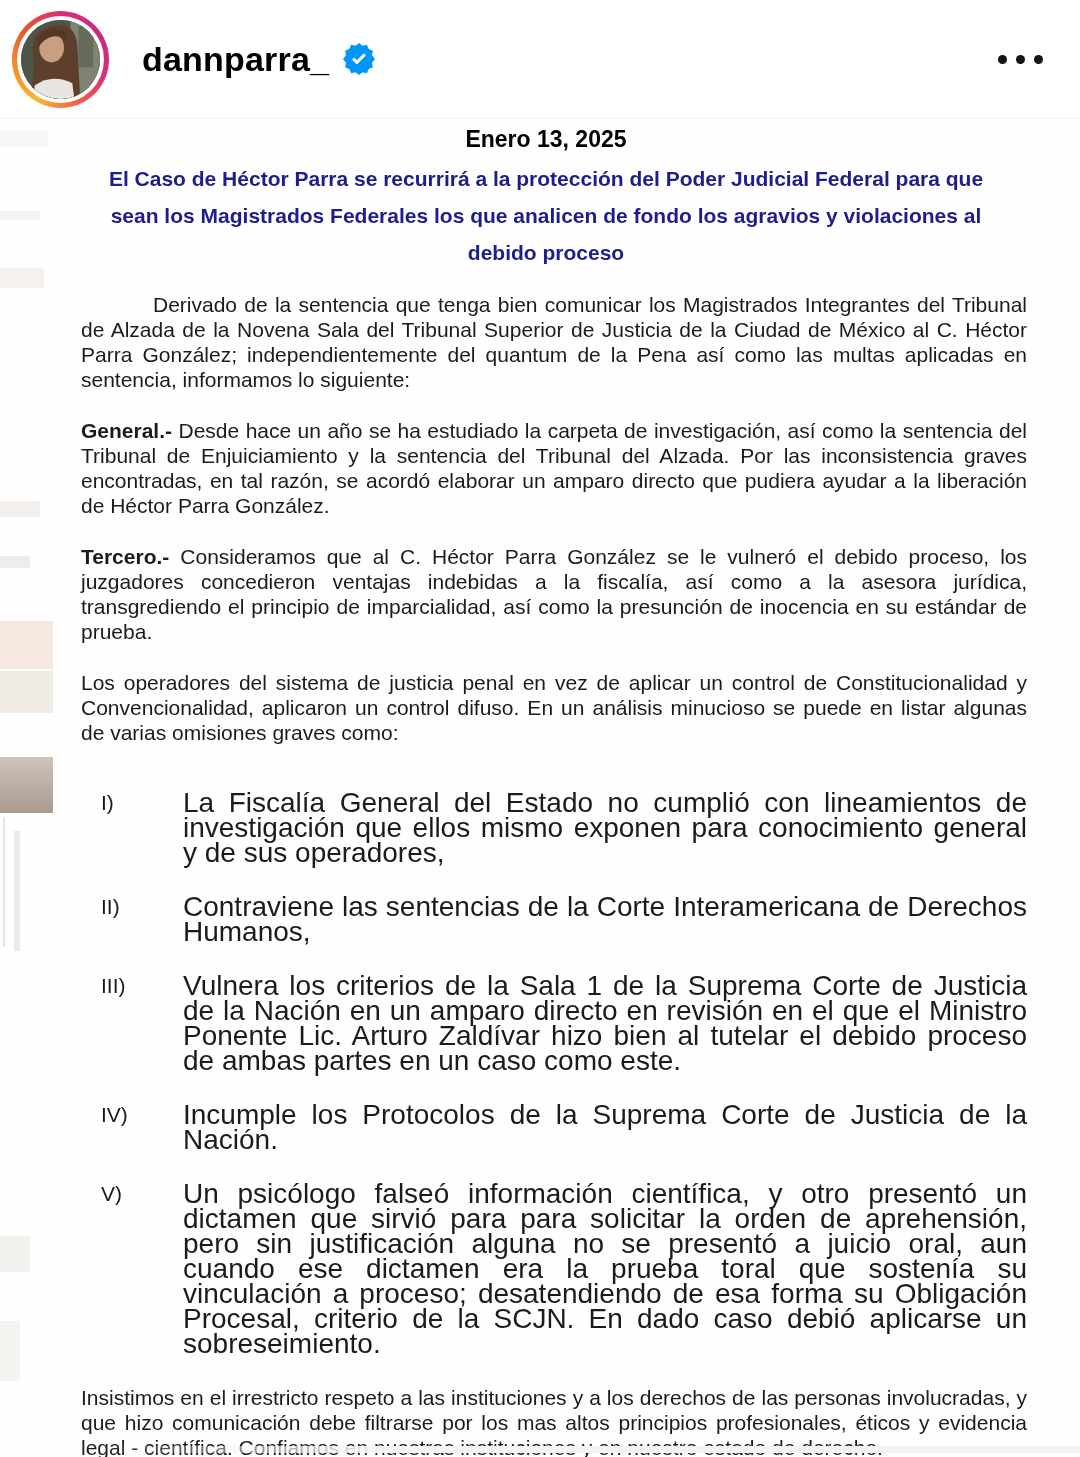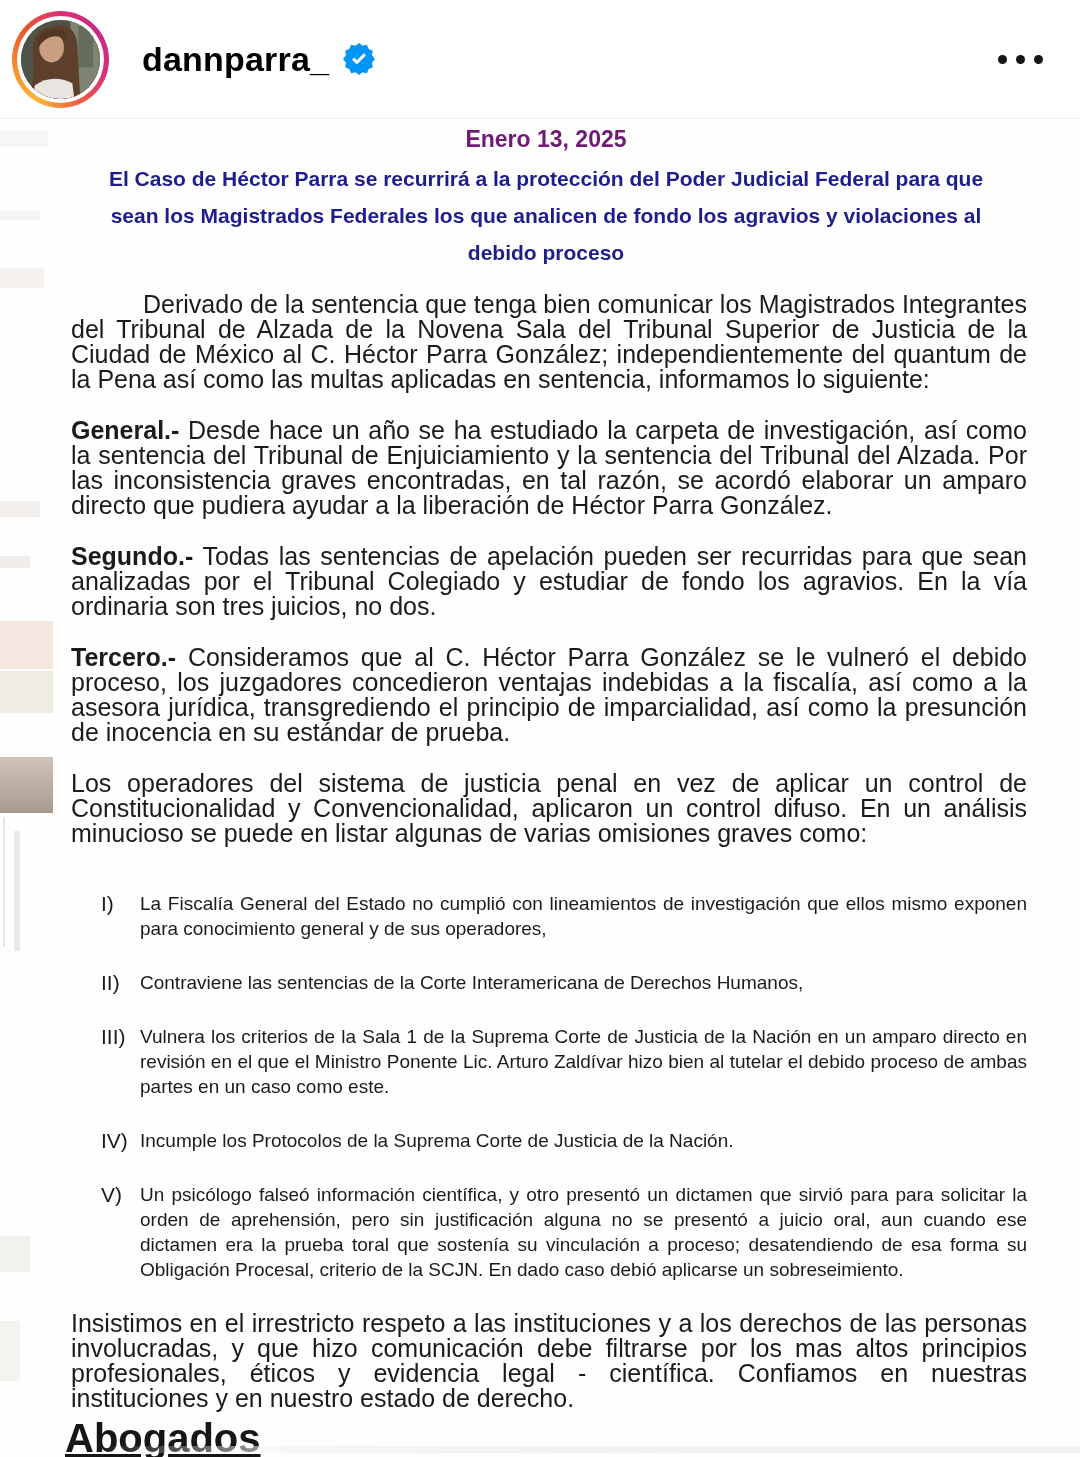--- a/index.html
+++ b/index.html
@@ -59,53 +59,54 @@
   }
   .doc {
     position: relative;
     padding: 2px 53px 0 65px;
     color: #1b1b1b;
   }
   .doc-date {
     text-align: center;
     font-weight: bold;
     font-size: 23px;
-    color: #701a75;
+    color: #000000;
     margin: 5px 0 7px 0;
   }
   .doc-title {
     text-align: center;
     font-weight: bold;
     font-size: 21px;
     line-height: 37px;
     color: #1d1d8c;
     margin: 0 28px;
   }
   .para {
-    font-size: 25px;
+    font-size: 21px;
     line-height: 25px;
     text-align: justify;
-    margin: 26px 0 0 6px;
+    margin: 26px 0 0 16px;
   }
   .para.first { text-indent: 72px; margin-top: 21px; }
   .lead { font-weight: bold; }
   .obs-list { margin-top: 45px; }
   .obs-item { display: flex; margin: 0 0 29px 0; }
   .obs-marker {
     flex: none;
     width: 39px;
     margin-left: 36px;
     font-size: 21px;
     line-height: 25px;
   }
   .obs-text {
     flex: 1;
-    font-size: 19px;
+    font-size: 28px;
     line-height: 25px;
     text-align: justify;
+    margin-left: 43px;
   }
   .closing { margin-top: 26px; }
   .doc-signature {
     text-align: left;
     font-size: 40px;
     font-weight: bold;
     text-decoration: underline;
     color: #161616;
     margin-top: 5px;
   }
@@ -174,21 +175,20 @@
   <div class="doc">
 
     <div class="doc-date">Enero 13, 2025</div>
 
     <div class="doc-title">El Caso de Héctor Parra se recurrirá a la protección del Poder Judicial Federal para que sean los Magistrados Federales los que analicen de fondo los agravios y violaciones al debido proceso</div>
 
     <p class="para first">Derivado de la sentencia que tenga bien comunicar los Magistrados Integrantes del Tribunal de Alzada de la Novena Sala del Tribunal Superior de Justicia de la Ciudad de México al C. Héctor Parra González; independientemente del quantum de la Pena así como las multas aplicadas en sentencia, informamos lo siguiente:</p>
 
     <p class="para"><span class="lead">General.-</span> <span>Desde hace un año se ha estudiado la carpeta de investigación, así como la sentencia del Tribunal de Enjuiciamiento y la sentencia del Tribunal del Alzada. Por las inconsistencia graves encontradas, en tal razón, se acordó elaborar un amparo directo que pudiera ayudar a la liberación de Héctor Parra González.</span></p>
 
-    <p class="para"><span class="lead">Segundo.-</span> <span>Todas las sentencias de apelación pueden ser recurridas para que sean analizadas por el Tribunal Colegiado y estudiar de fondo los agravios. En la vía ordinaria son tres juicios, no dos.</span></p>
 
     <p class="para"><span class="lead">Tercero.-</span> <span>Consideramos que al C. Héctor Parra González se le vulneró el debido proceso, los juzgadores concedieron ventajas indebidas a la fiscalía, así como a la asesora jurídica, transgrediendo el principio de imparcialidad, así como la presunción de inocencia en su estándar de prueba.</span></p>
 
     <p class="para">Los operadores del sistema de justicia penal en vez de aplicar un control de Constitucionalidad y Convencionalidad, aplicaron un control difuso. En un análisis minucioso se puede en listar algunas de varias omisiones graves como:</p>
 
     <div class="obs-list">
       <div class="obs-item">
         <div class="obs-marker">I)</div>
         <div class="obs-text">La Fiscalía General del Estado no cumplió con lineamientos de investigación que ellos mismo exponen para conocimiento general y de sus operadores,</div>
       </div>

